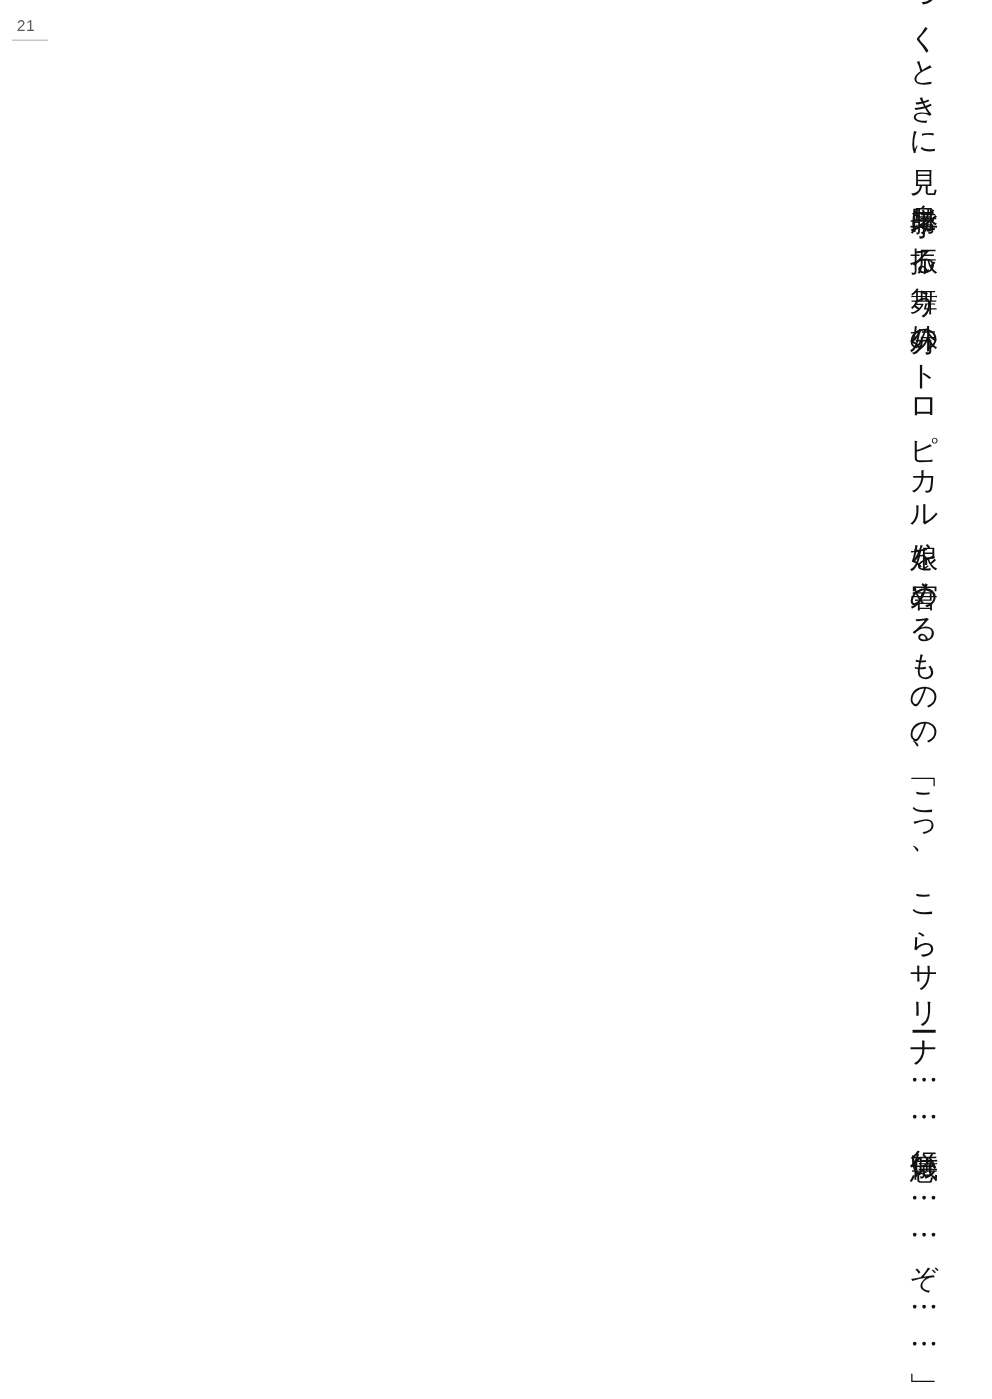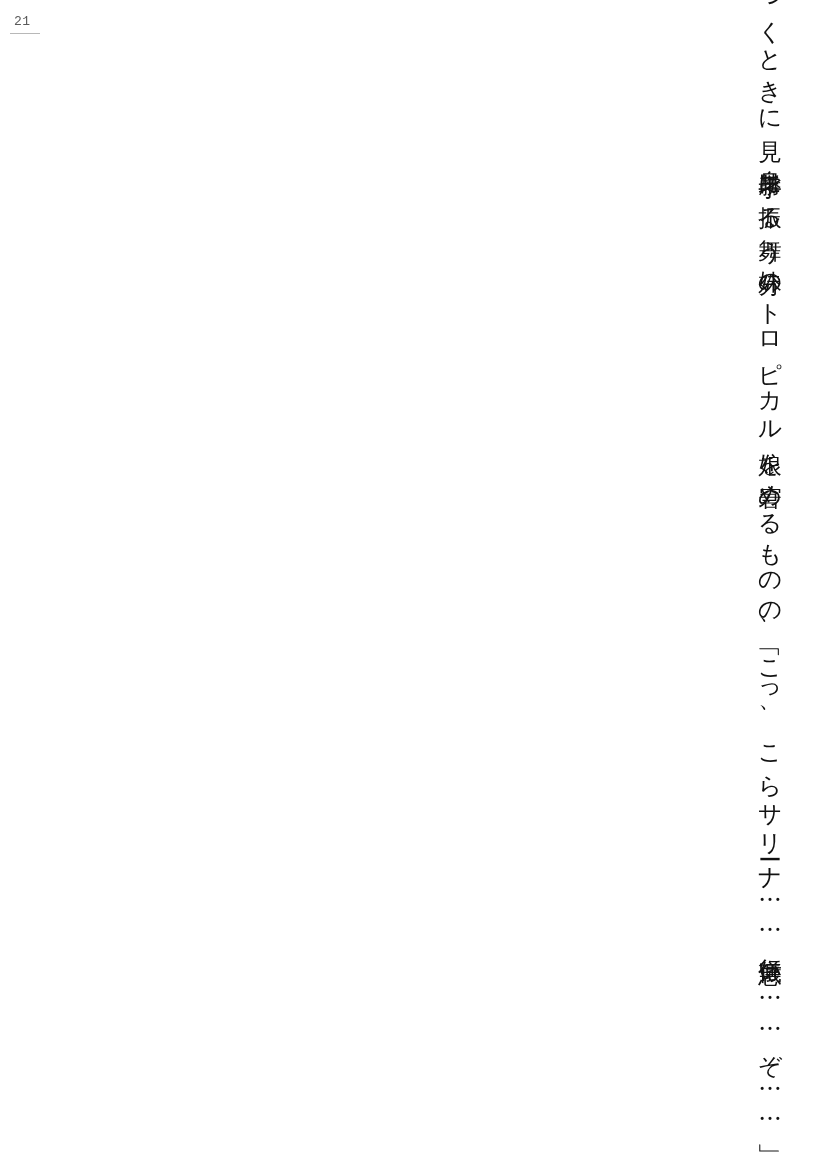--- a/index.html
+++ b/index.html
@@ -17,21 +17,21 @@
     background: #ffffff;
     overflow: hidden;
     box-sizing: border-box;
   }
   .page-number {
     position: absolute;
     top: 14px;
     left: 14px;
     font-size: 13px;
     color: #5a5a5a;
-    font-family: Liberation Mono, monospace;
+    font-family: Liberation Sans, sans-serif;
     letter-spacing: 0.5px;
   }
   .page-number-rule {
     position: absolute;
     top: 33px;
     left: 10px;
     width: 30px;
     height: 1px;
     background: #b8b8b8;
   }

